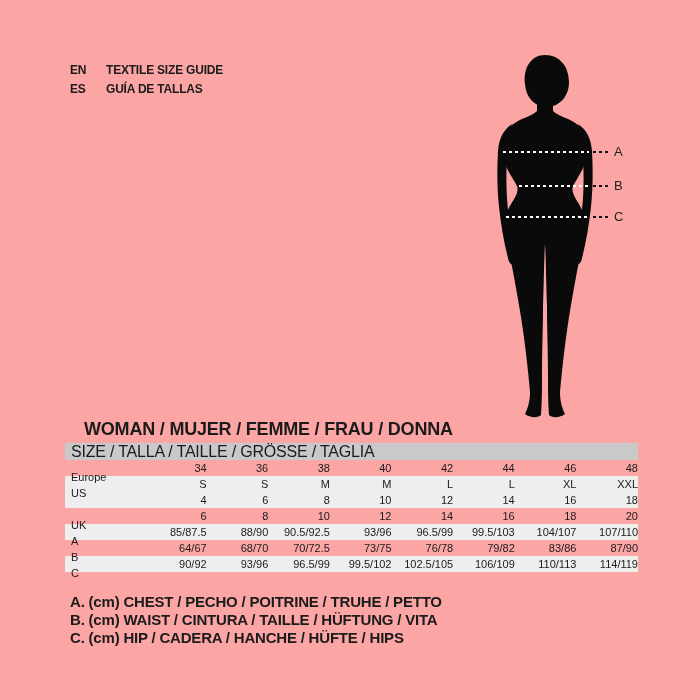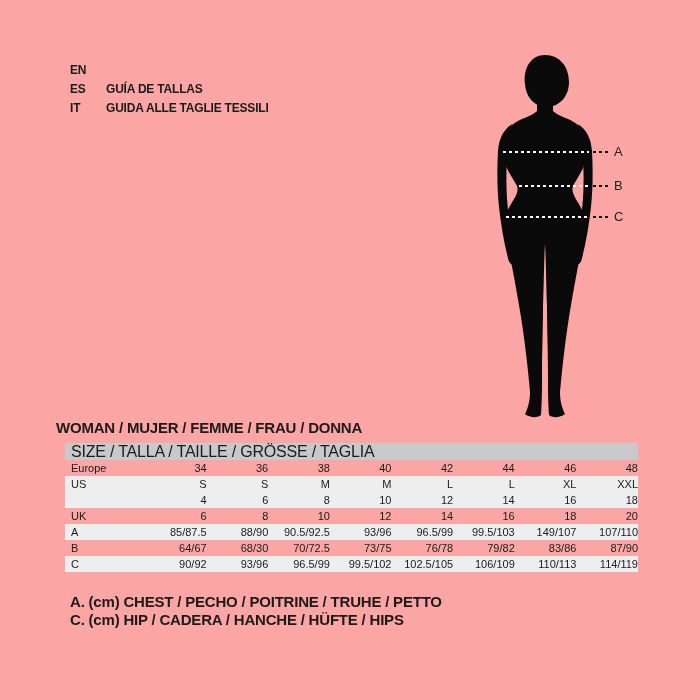--- a/index.html
+++ b/index.html
@@ -8,47 +8,44 @@
     font-family:"Liberation Sans",sans-serif;color:#1b1b1b;
   }
   
   .lang-block{position:absolute;left:70px;top:61px;}
   .lang-row{display:flex;height:19px;line-height:19px;font-size:12px;font-weight:700;letter-spacing:-0.2px;}
   .lang-code{width:36px;}
   
   .figure{position:absolute;left:470px;top:45px;}
   .figure text{font-family:"Liberation Sans",sans-serif;font-size:13px;fill:#222;}
   
-  .section-title{position:absolute;left:56px;top:419px;font-size:15px;font-weight:700;letter-spacing:-0.2px;text-align:right;}
+  .section-title{position:absolute;left:84px;top:419px;font-size:18px;font-weight:700;letter-spacing:-0.2px;text-align:right;}
   
   .size-table{position:absolute;left:65px;top:443px;width:573px;font-size:11px;}
   .thead{height:17px;line-height:17px;background:#c9c9c9;padding-left:6px;font-size:16px;letter-spacing:-0.2px;}
   .trow{display:grid;grid-template-columns:80px repeat(8,1fr);height:16px;line-height:16px;}
   .trow.shaded{background:#eeeeee;gap:10px;}
-  .tlabel{padding-left:6px;text-align:left;}
+  .tlabel{padding-left:6px;text-align:left;margin-top:9px;}
   .tcell{text-align:right;}
   
   .legend{position:absolute;left:70px;top:593px;font-size:15px;font-weight:700;line-height:18px;letter-spacing:-0.2px;}
 </style>
 </head>
 <body>
 
 <div class="canvas">
 
   <div class="lang-block">
       <div class="lang-row">
         <span class="lang-code">EN</span>
+        <span>TEXTILE SIZE GUIDE</span>
       </div>
       <div class="lang-row">
         <span class="lang-code">ES</span>
         <span>GUÍA DE TALLAS</span>
-      </div>
-      <div class="lang-row">
-        <span class="lang-code">IT</span>
-        <span>GUIDA ALLE TAGLIE TESSILI</span>
       </div>
     </div>
 
   <svg class="figure" width="170" height="385" viewBox="0 0 170 385">
 
     <path fill="#0a0a0a" d="M75,10 C90,10 99,22 99,37 C99,51 90,61 78,62 C67,63 56,54 55,39 C53,23 61,10 75,10 Z"></path>
 
     <path fill="#0a0a0a" d="M67,50 L67,66 C61,72 50,73 42,80 C35,86 33,95 33,107 C33,120 41,130 47,141 C50,150 40,157 36,170 C33,180 34,190 38,202 C43,225 47,248 51,272 C55,298 58,324 60,347 C60,356 58,363 55,369 C60,373 68,373 71,370 C72,355 72,345 72,330 C72,305 73,285 73,262 C74,235 74,215 75,199 C76,215 76,235 77,262 C77,285 78,305 78,330 C78,345 78,355 79,370 C82,373 90,373 95,369 C92,363 90,356 90,347 C92,324 95,298 99,272 C103,248 107,225 112,202 C116,190 117,180 114,170 C110,157 100,150 103,141 C109,130 117,120 117,107 C117,95 115,86 108,80 C100,73 89,72 83,66 L83,50 C79,54 71,54 67,50 Z"></path>
 
     <path fill="#0a0a0a" d="M42,79 C33,85 29,94 28,106 C27,124 27,143 29,162 C31,180 34,198 38,213 C39,220 45,222 45,215 C44,204 41,188 39,172 C36,152 36,132 37,112 C37,100 38,87 42,79 Z"></path>
@@ -118,27 +115,27 @@
           <div class="tcell">20</div>
         </div>
         <div class="trow shaded">
           <div class="tlabel">A</div>
           <div class="tcell">85/87.5</div>
           <div class="tcell">88/90</div>
           <div class="tcell">90.5/92.5</div>
           <div class="tcell">93/96</div>
           <div class="tcell">96.5/99</div>
           <div class="tcell">99.5/103</div>
-          <div class="tcell">149/107</div>
+          <div class="tcell">104/107</div>
           <div class="tcell">107/110</div>
         </div>
         <div class="trow">
           <div class="tlabel">B</div>
           <div class="tcell">64/67</div>
-          <div class="tcell">68/30</div>
+          <div class="tcell">68/70</div>
           <div class="tcell">70/72.5</div>
           <div class="tcell">73/75</div>
           <div class="tcell">76/78</div>
           <div class="tcell">79/82</div>
           <div class="tcell">83/86</div>
           <div class="tcell">87/90</div>
         </div>
         <div class="trow shaded">
           <div class="tlabel">C</div>
           <div class="tcell">90/92</div>
@@ -148,16 +145,17 @@
           <div class="tcell">102.5/105</div>
           <div class="tcell">106/109</div>
           <div class="tcell">110/113</div>
           <div class="tcell">114/119</div>
         </div>
       </div>
   </div>
 
   <div class="legend">
       <div>A. (cm) CHEST / PECHO / POITRINE / TRUHE / PETTO</div>
+      <div>B. (cm) WAIST / CINTURA / TAILLE / HÜFTUNG / VITA</div>
       <div>C. (cm) HIP / CADERA / HANCHE / HÜFTE / HIPS</div>
     </div>
 
 </div>
 
 </body></html>

